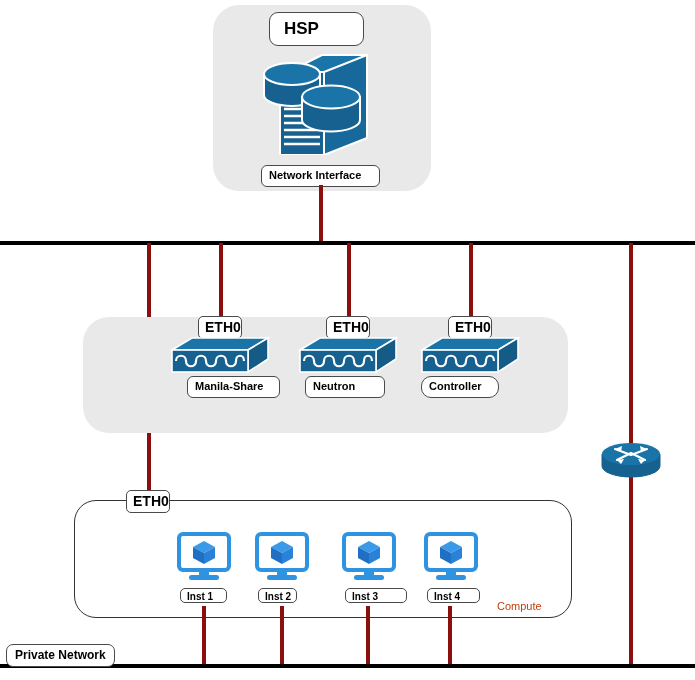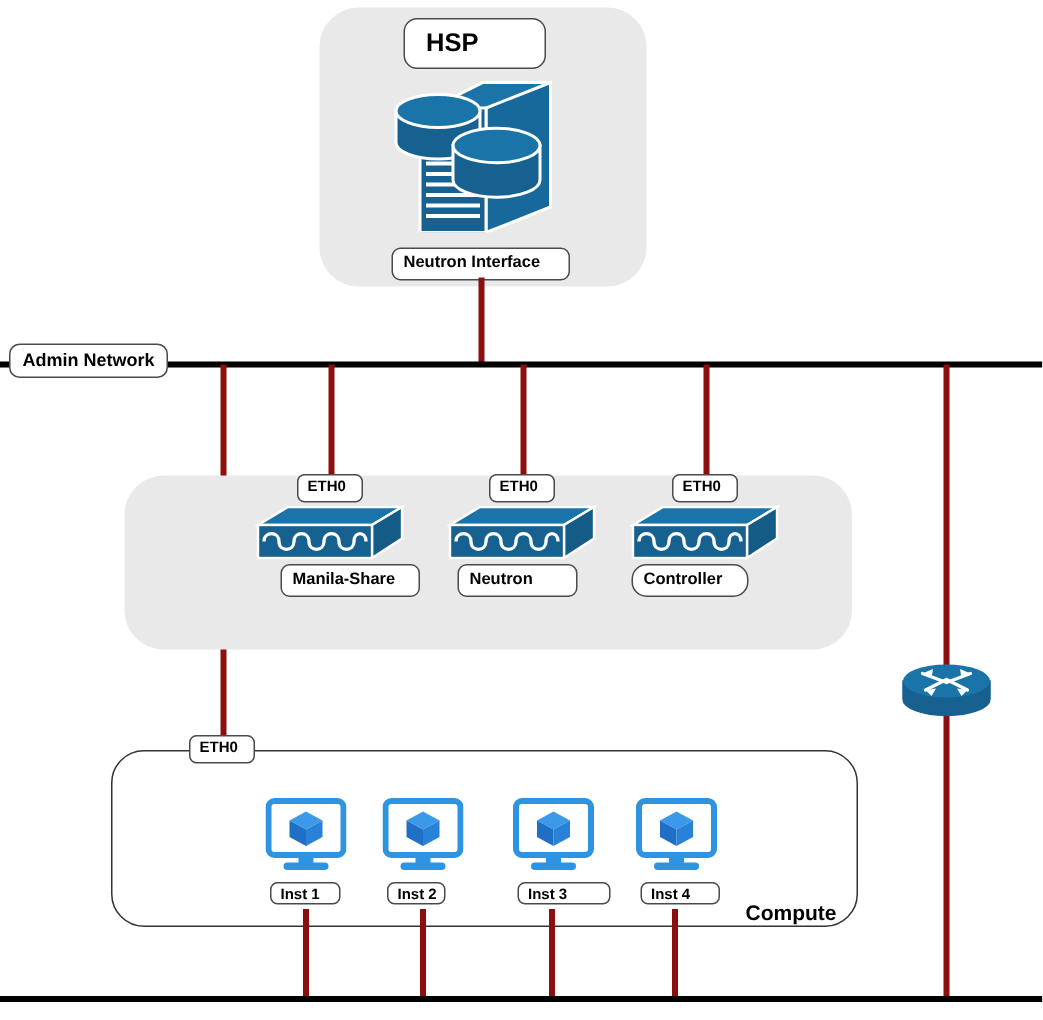--- a/index.html
+++ b/index.html
@@ -46,39 +46,39 @@
     padding: 4px 7px 5px 7px;
     white-space: nowrap;
     box-sizing: border-box;
   }
   .tag.big {
     font-size: 17px;
     padding: 7px 14px 8px 14px;
     border-radius: 9px;
   }
   .tag.eth {
-    font-size: 10px;
+    font-size: 14px;
     padding: 3px 6px 4px 6px;
     border-radius: 5px;
   }
   .tag.inst {
     font-size: 10px;
     padding: 3px 6px 0 6px;
     border-radius: 5px;
   }
   .tag.netlabel {
     font-size: 12px;
     padding: 4px 8px 5px 8px;
     border-radius: 7px;
   }
   .plain-label {
     position: absolute;
-    font-size: 14px;
-    font-weight: bold;
-    color: #000000;
+    font-size: 11px;
+    font-weight: normal;
+    color: #c2410c;
     white-space: nowrap;
   }
   .icon-wrap {
     position: absolute;
   }
   .compute-box {
     position: absolute;
     border: 1.5px solid #333333;
     border-radius: 22px;
     background: transparent;
@@ -119,26 +119,25 @@
         <ellipse cx="30" cy="24" rx="28" ry="11" fill="#1a74a8" stroke="#ffffff" stroke-width="2"></ellipse>
       </g>
 
       <g>
         <path d="M40,47 L40,70 A29,11.5 0 0 0 98,70 L98,47 Z" fill="#16618f" stroke="#ffffff" stroke-width="2"></path>
         <ellipse cx="69" cy="47" rx="29" ry="11.5" fill="#1a74a8" stroke="#ffffff" stroke-width="2"></ellipse>
       </g>
     </svg>
   </div>
 
-  <div class="tag" style="left:261px; top:165px; width:119px;">Neutron Interface</div>
+  <div class="tag" style="left:261px; top:165px; width:119px;">Network Interface</div>
 
   <div class="vline" style="left:319px; top:185px; height:58px;"></div>
 
   <div class="net-line" style="left:0px; top:241px; width:695px;"></div>
-  <div class="tag netlabel" style="left:6px; top:229px;">Admin Network</div>
 
   <div class="vline" style="left:147px; top:243px; height:255px;"></div>
   <div class="vline" style="left:219px; top:243px; height:78px;"></div>
   <div class="vline" style="left:347px; top:243px; height:78px;"></div>
   <div class="vline" style="left:469px; top:243px; height:78px;"></div>
   <div class="vline" style="left:629px; top:243px; height:422px;"></div>
 
   <div class="panel" style="left:83px; top:317px; width:485px; height:116px;"></div>
 
   <div class="tag eth" style="left:198px; top:316px; width:44px;">ETH0</div>
@@ -254,14 +253,15 @@
     </svg>
   </div>
   <div class="tag inst" style="left:427px; top:588px; width:53px;">Inst 4</div>
 
   <div class="vline" style="left:202px; top:606px; height:61px;"></div>
   <div class="vline" style="left:280px; top:606px; height:61px;"></div>
   <div class="vline" style="left:366px; top:606px; height:61px;"></div>
   <div class="vline" style="left:448px; top:606px; height:61px;"></div>
 
   <div class="net-line" style="left:0px; top:664px; width:695px;"></div>
+  <div class="tag netlabel" style="left:6px; top:644px;">Private Network</div>
 
 </div>
 
 </body></html>

